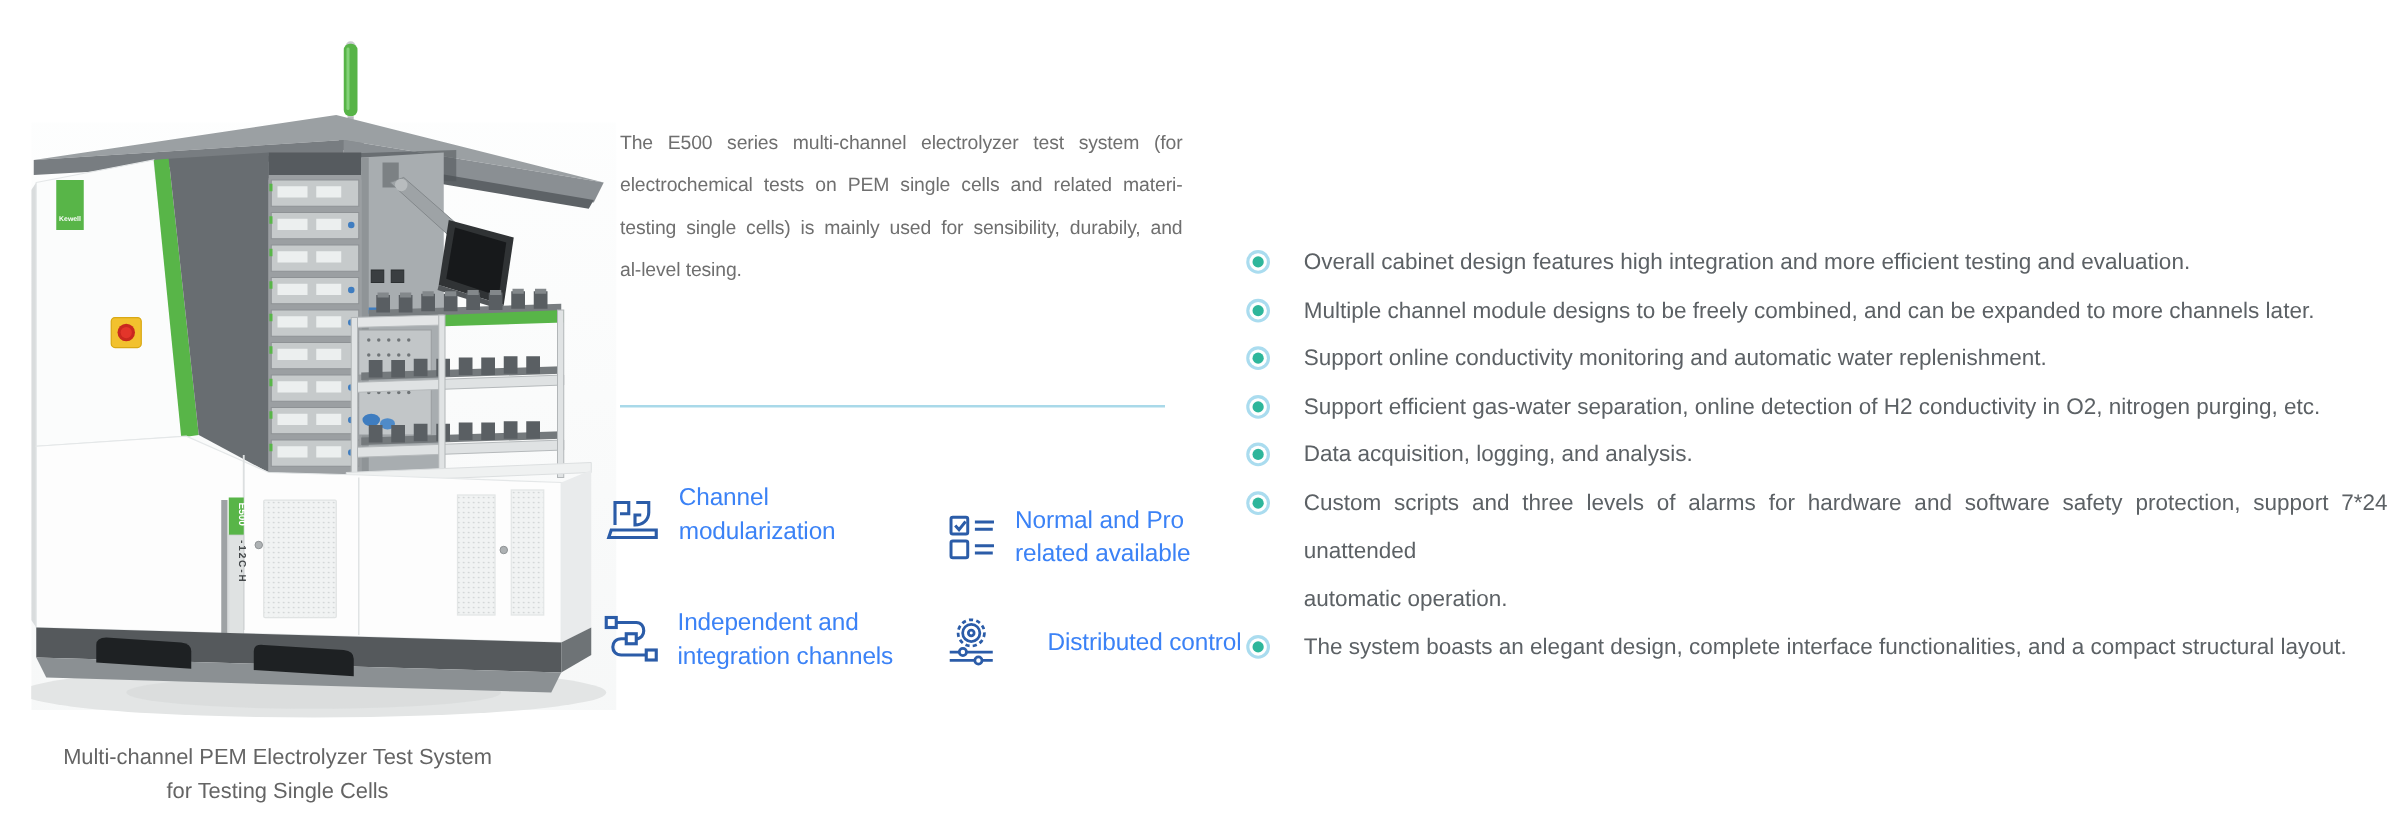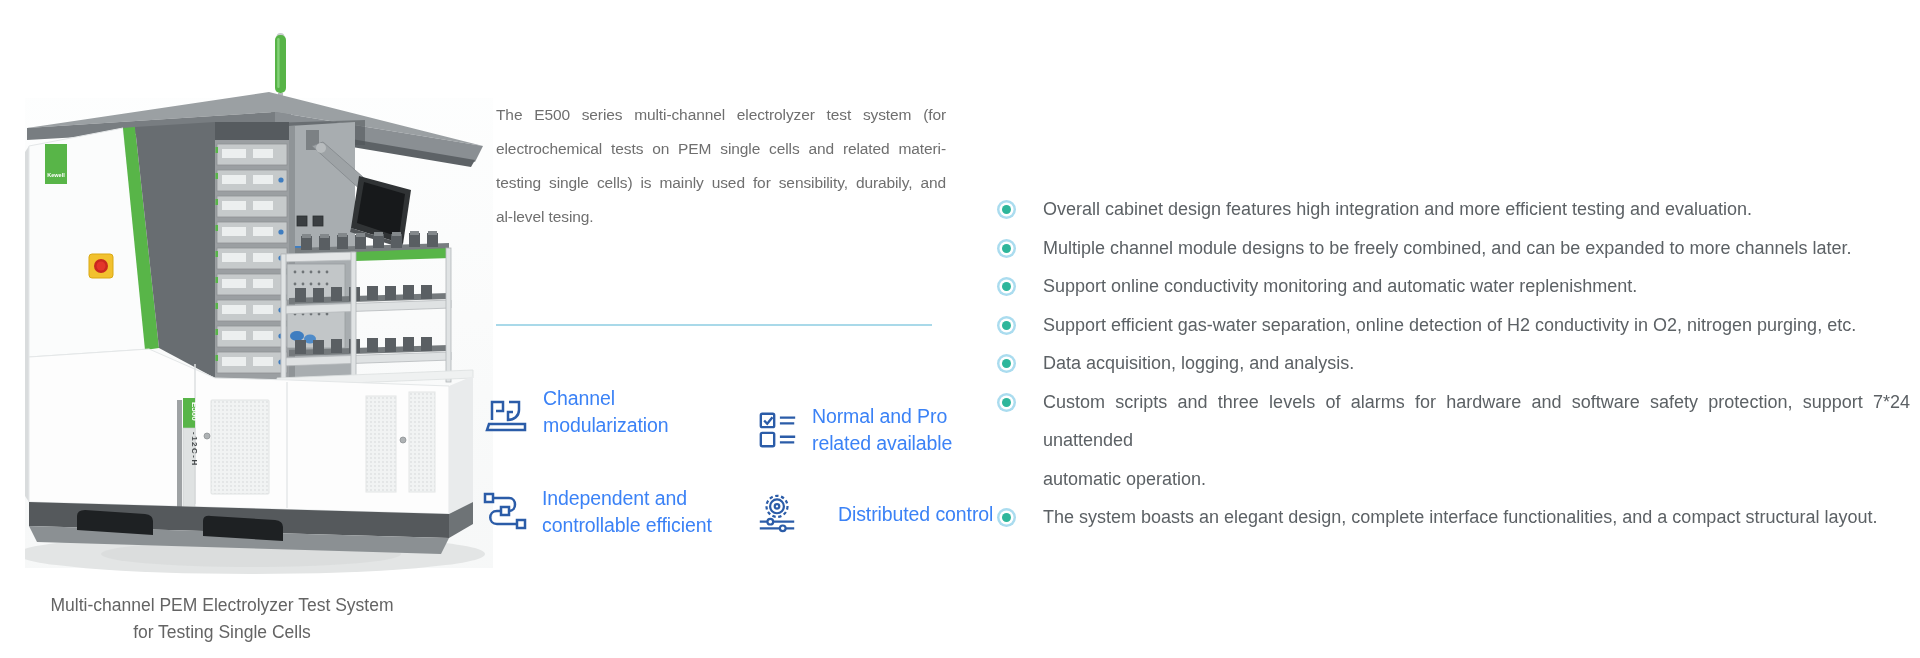--- a/index.html
+++ b/index.html
@@ -335,21 +335,21 @@
   <span class="f-icon">
     <svg width="48" height="44" viewBox="0 0 48 44" fill="none" stroke="#2b5ca8" stroke-width="2.5">
       <path d="M12,8 H28 C36,8 36,21 28,21 H16 C7,21 7,34 16,34 H36"></path>
       <rect x="4" y="4" width="8" height="8" fill="#ffffff"></rect>
       <rect x="20" y="17" width="8" height="8" fill="#ffffff"></rect>
       <rect x="36" y="30" width="8" height="8" fill="#ffffff"></rect>
     </svg>
   </span>
   <div class="feature-label">
     <div>Independent and</div>
-    <div>controllable efficient</div>
+    <div>integration channels</div>
   </div>
 </div>
 
 <div class="feature" id="feature-4">
   <span class="f-icon">
     <svg width="44" height="46" viewBox="0 0 46 46" fill="none" stroke="#2b5ca8" stroke-width="2.3">
       <circle cx="23" cy="15" r="11" stroke-dasharray="3.5 2.7"></circle>
       <circle cx="23" cy="15" r="7.2"></circle>
       <circle cx="23" cy="15" r="2.4"></circle>
       <path d="M5,31 H41"></path>

